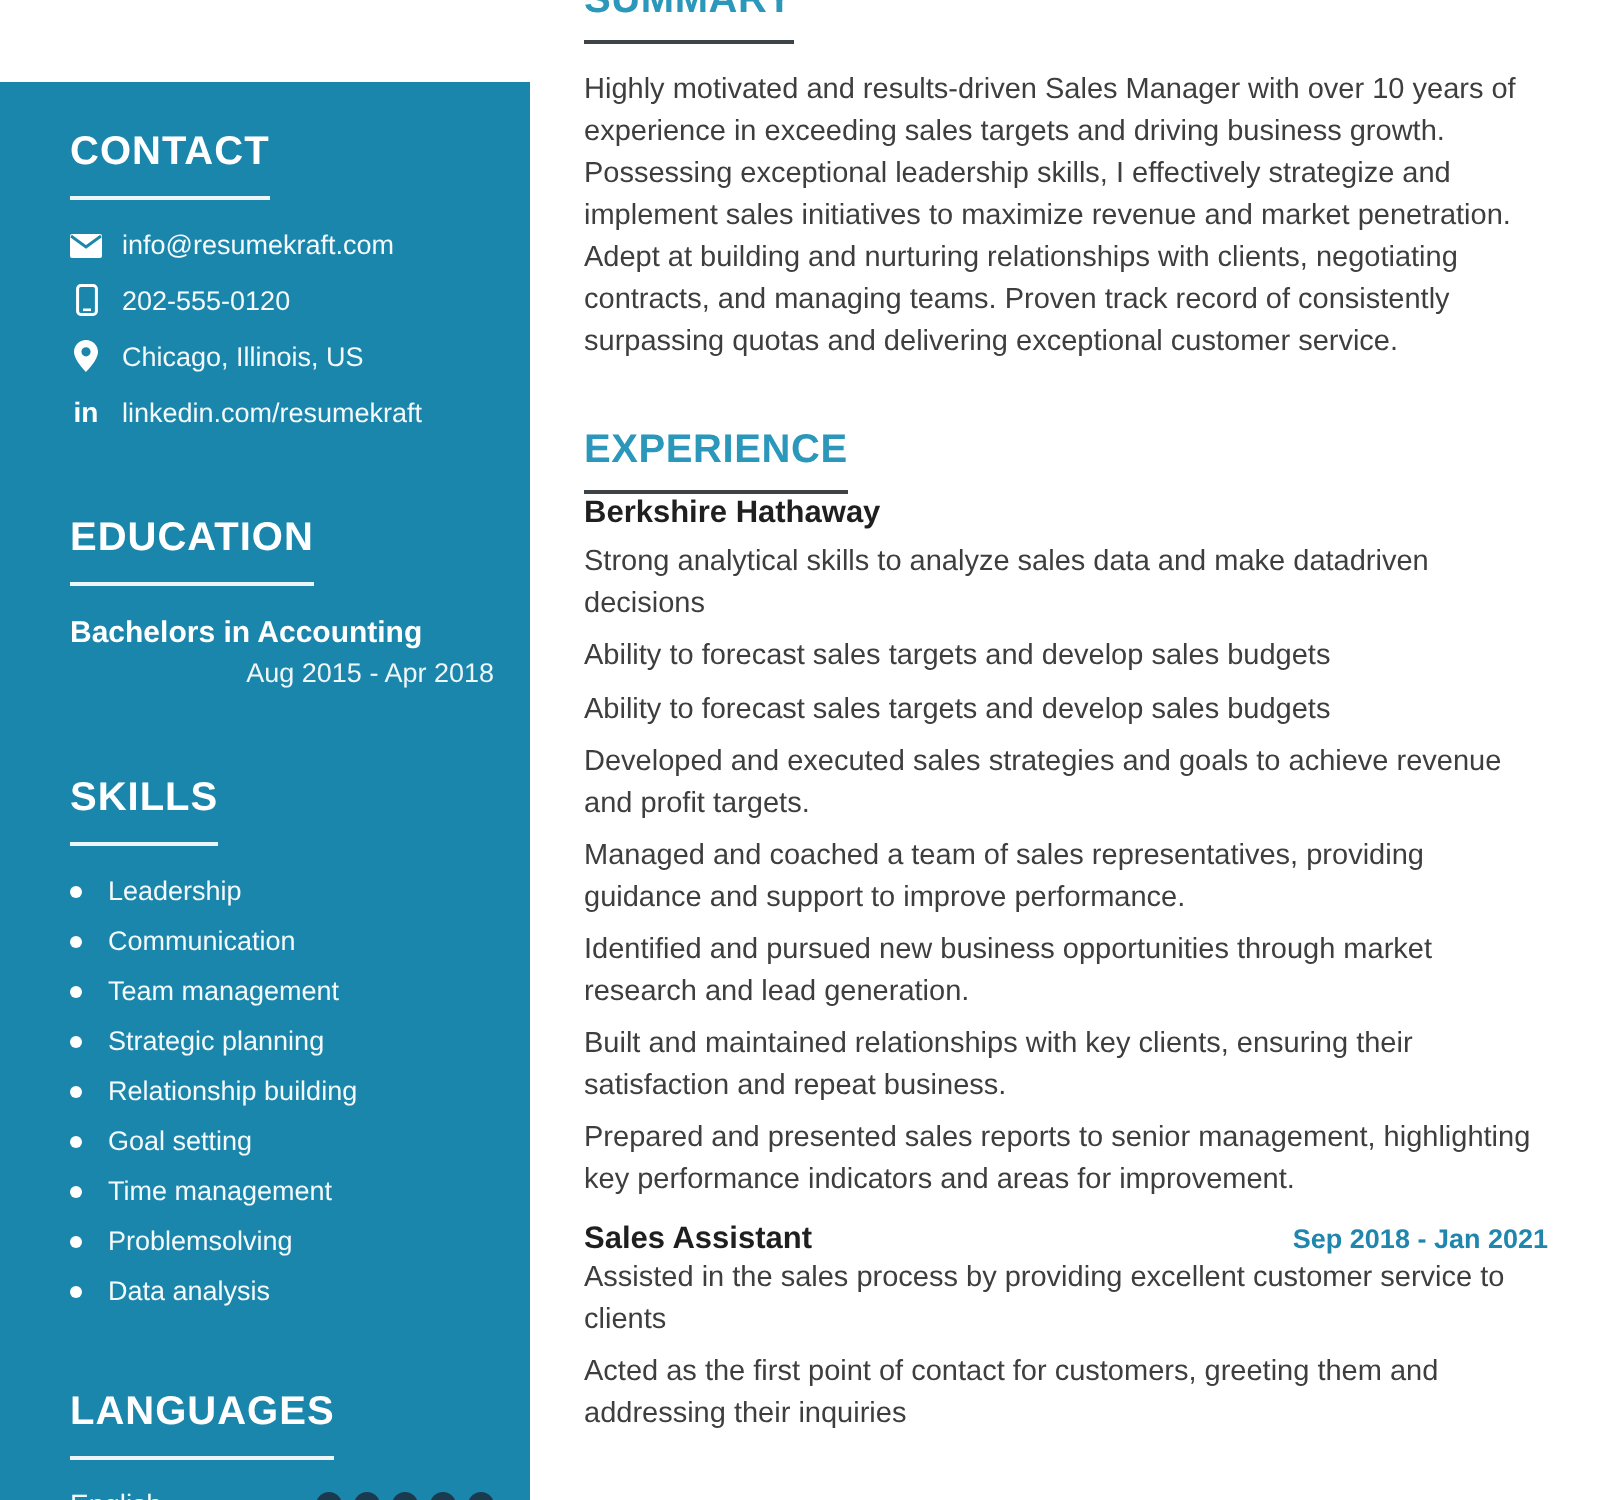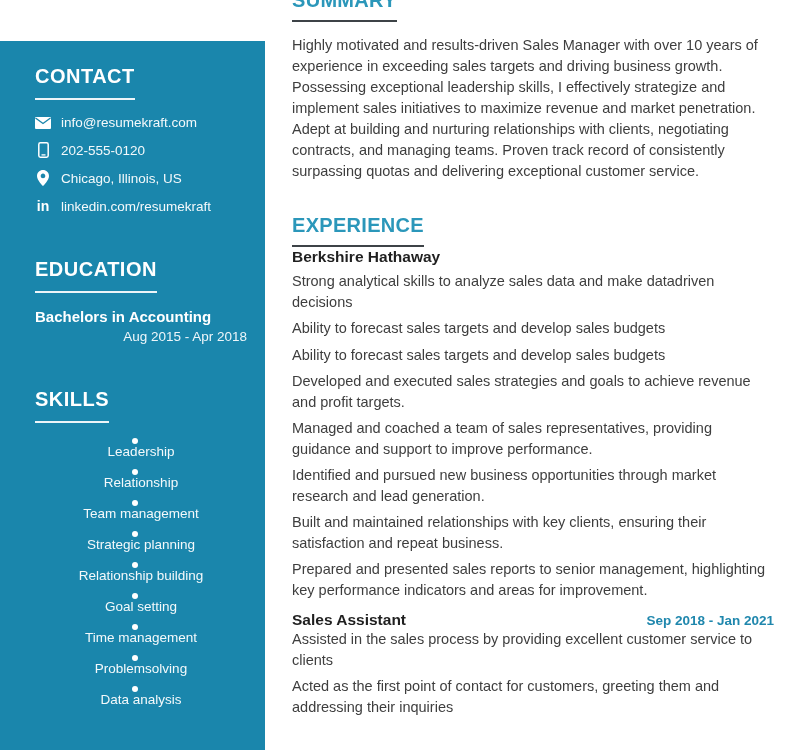--- a/index.html
+++ b/index.html
@@ -35,21 +35,21 @@
   .contact-row{
     display:flex;align-items:center;margin-bottom:12px;
     font-size:13.5px;color:#f4f9fb;
   }
   .contact-icon{width:16px;min-width:16px;margin-right:10px;display:flex;align-items:center;justify-content:center;}
   .in-glyph{font-weight:bold;font-size:14px;color:#ffffff;font-family:"Liberation Sans",sans-serif;}
   .section{margin-top:44px;}
   .edu-degree{font-size:15px;font-weight:bold;margin-top:15px;color:#ffffff;}
   .edu-dates{font-size:13.5px;margin-top:4px;color:#eef6fa;text-align:right;}
   .skills-list{margin-top:15px;padding:0;list-style:none;}
-  .skill-item{display:flex;align-items:center;margin-bottom:10px;font-size:13.5px;color:#f4f9fb;flex-direction:column;}
+  .skill-item{display:flex;align-items:center;margin-bottom:10px;font-size:13.5px;color:#f4f9fb;}
   .skill-bullet{width:6px;height:6px;border-radius:50%;background:#ffffff;margin-right:13px;flex:none;}
   .lang-list{margin-top:14px;}
   .lang-row{display:flex;align-items:center;margin-bottom:10.5px;font-size:14px;color:#f4f9fb;}
   .lang-dots{margin-left:auto;display:flex;gap:6px;}
   .dot{width:13px;height:13px;border-radius:50%;flex:none;}
   .dot.filled{background:var(--dot-dark);}
   .dot.empty{background:var(--dot-light);}
   
   .main{
     margin-left:265px;padding:0 26px 0 27px;
@@ -121,21 +121,21 @@
 
   <div class="section">
     <h2 class="side-title">SKILLS</h2>
     <ul class="skills-list" id="skills-list">
         <li class="skill-item">
           <span class="skill-bullet"></span>
           <span>Leadership</span>
         </li>
         <li class="skill-item">
           <span class="skill-bullet"></span>
-          <span>Relationship</span>
+          <span>Communication</span>
         </li>
         <li class="skill-item">
           <span class="skill-bullet"></span>
           <span>Team management</span>
         </li>
         <li class="skill-item">
           <span class="skill-bullet"></span>
           <span>Strategic planning</span>
         </li>
         <li class="skill-item">
@@ -155,20 +155,21 @@
           <span>Problemsolving</span>
         </li>
         <li class="skill-item">
           <span class="skill-bullet"></span>
           <span>Data analysis</span>
         </li>
       </ul>
   </div>
 
   <div class="section" style="margin-top:42px;">
+    <h2 class="side-title">LANGUAGES</h2>
     <div class="lang-list" id="languages-list">
         <div class="lang-row">
           <span>English</span>
           <span class="lang-dots">
             <span class="dot filled"></span>
             <span class="dot filled"></span>
             <span class="dot filled"></span>
             <span class="dot filled"></span>
             <span class="dot filled"></span>
           </span>

